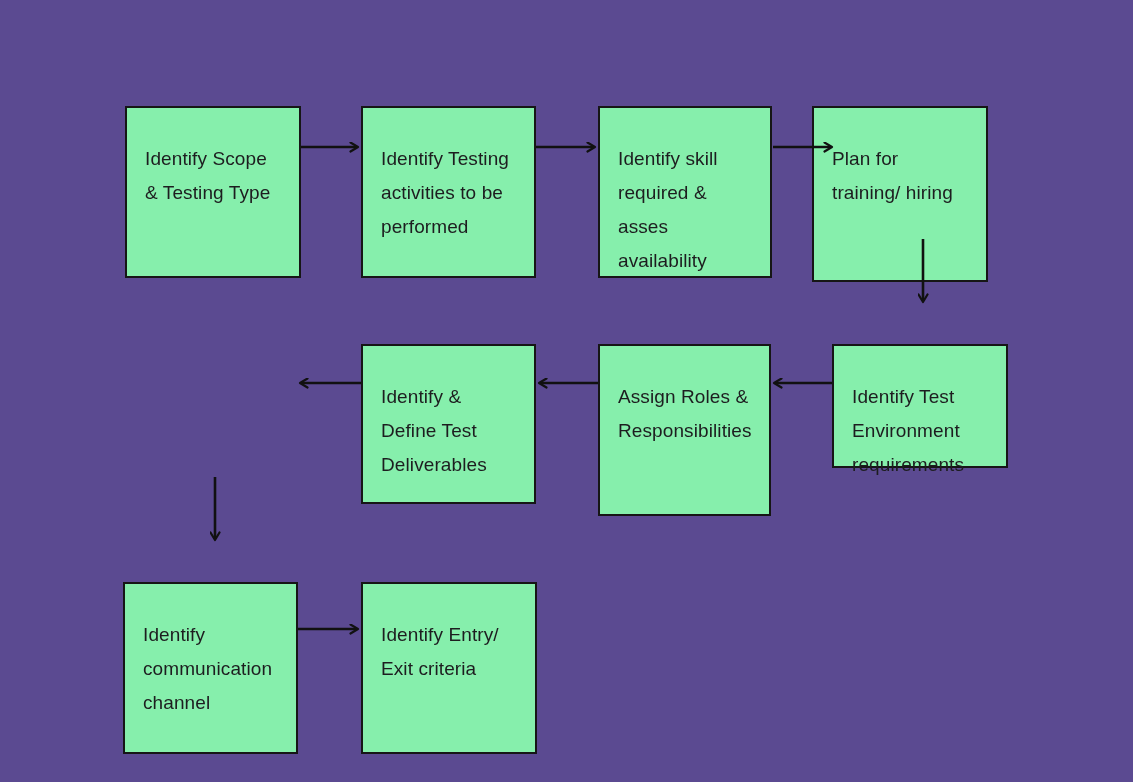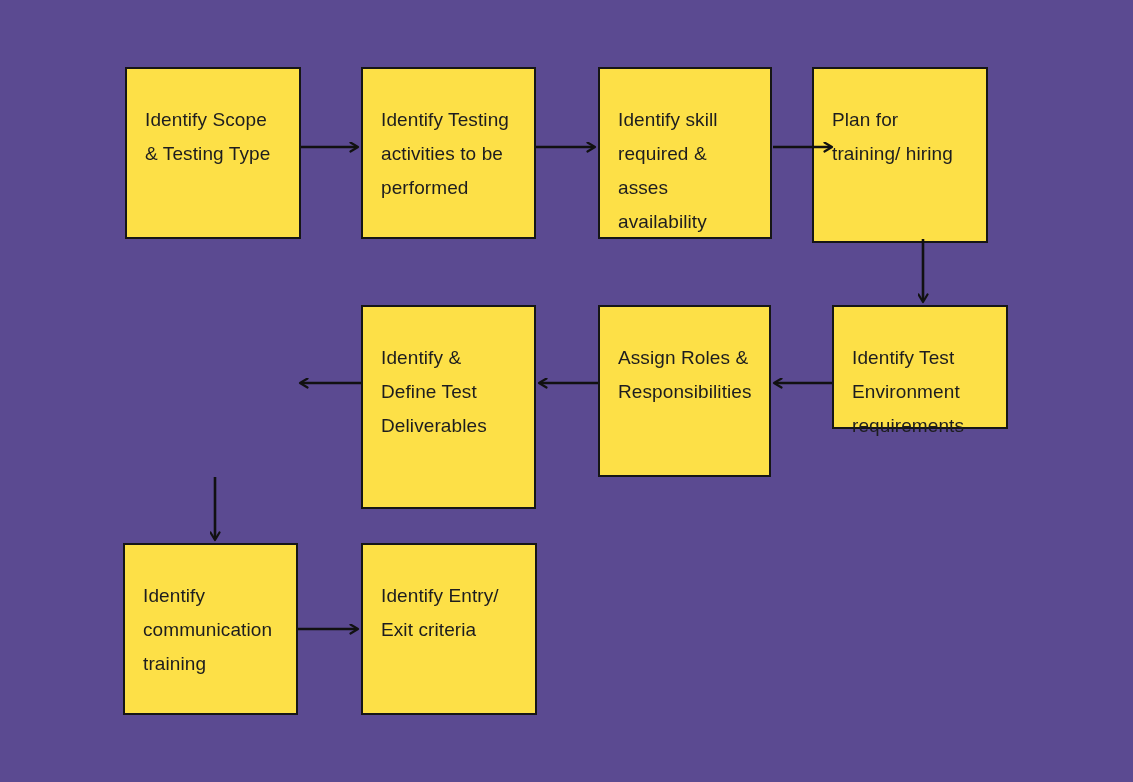--- a/index.html
+++ b/index.html
@@ -9,23 +9,24 @@
   .canvas {
     position: relative;
     width: 1133px;
     height: 782px;
     background: #5b4a91;
     overflow: hidden;
     font-family: "Liberation Sans", "DejaVu Sans", sans-serif;
   }
   .node {
     position: absolute;
-    background: #fde047;
+    background: #86efac;
     border: 2px solid #161616;
     box-sizing: border-box;
+    margin-top: 39px;
   }
   .node-label {
     display: block;
     padding: 34px 14px 0 18px;
     font-size: 19px;
     line-height: 34px;
     color: #1d1d1f;
     white-space: pre-line;
     letter-spacing: 0.1px;
   }
@@ -64,30 +65,30 @@
 
   <div class="node" style="left:832px;top:305px;width:176px;height:124px">
     <span class="node-label">Identify Test
 Environment
 requirements</span>
   </div>
   <div class="node" style="left:598px;top:305px;width:173px;height:172px">
     <span class="node-label">Assign Roles &amp;
 Responsibilities</span>
   </div>
-  <div class="node" style="left:361px;top:305px;width:175px;height:204px">
+  <div class="node" style="left:361px;top:305px;width:175px;height:160px">
     <span class="node-label">Identify &amp;
 Define Test
 Deliverables</span>
   </div>
 
   <div class="node" style="left:123px;top:543px;width:175px;height:172px">
     <span class="node-label">Identify
 communication
-training</span>
+channel</span>
   </div>
   <div class="node" style="left:361px;top:543px;width:176px;height:172px">
     <span class="node-label">Identify Entry/
 Exit criteria</span>
   </div>
 
   <svg class="edges-layer" viewBox="0 0 1133 782" xmlns="http://www.w3.org/2000/svg">
     <defs>
       <marker id="arrowhead" markerWidth="11" markerHeight="11" refX="8" refY="5.5" orient="auto" markerUnits="userSpaceOnUse">
         <path d="M1.5,1 L9,5.5 L1.5,10" fill="none" stroke="#111111" stroke-width="2.2" stroke-linecap="round" stroke-linejoin="round"></path>

